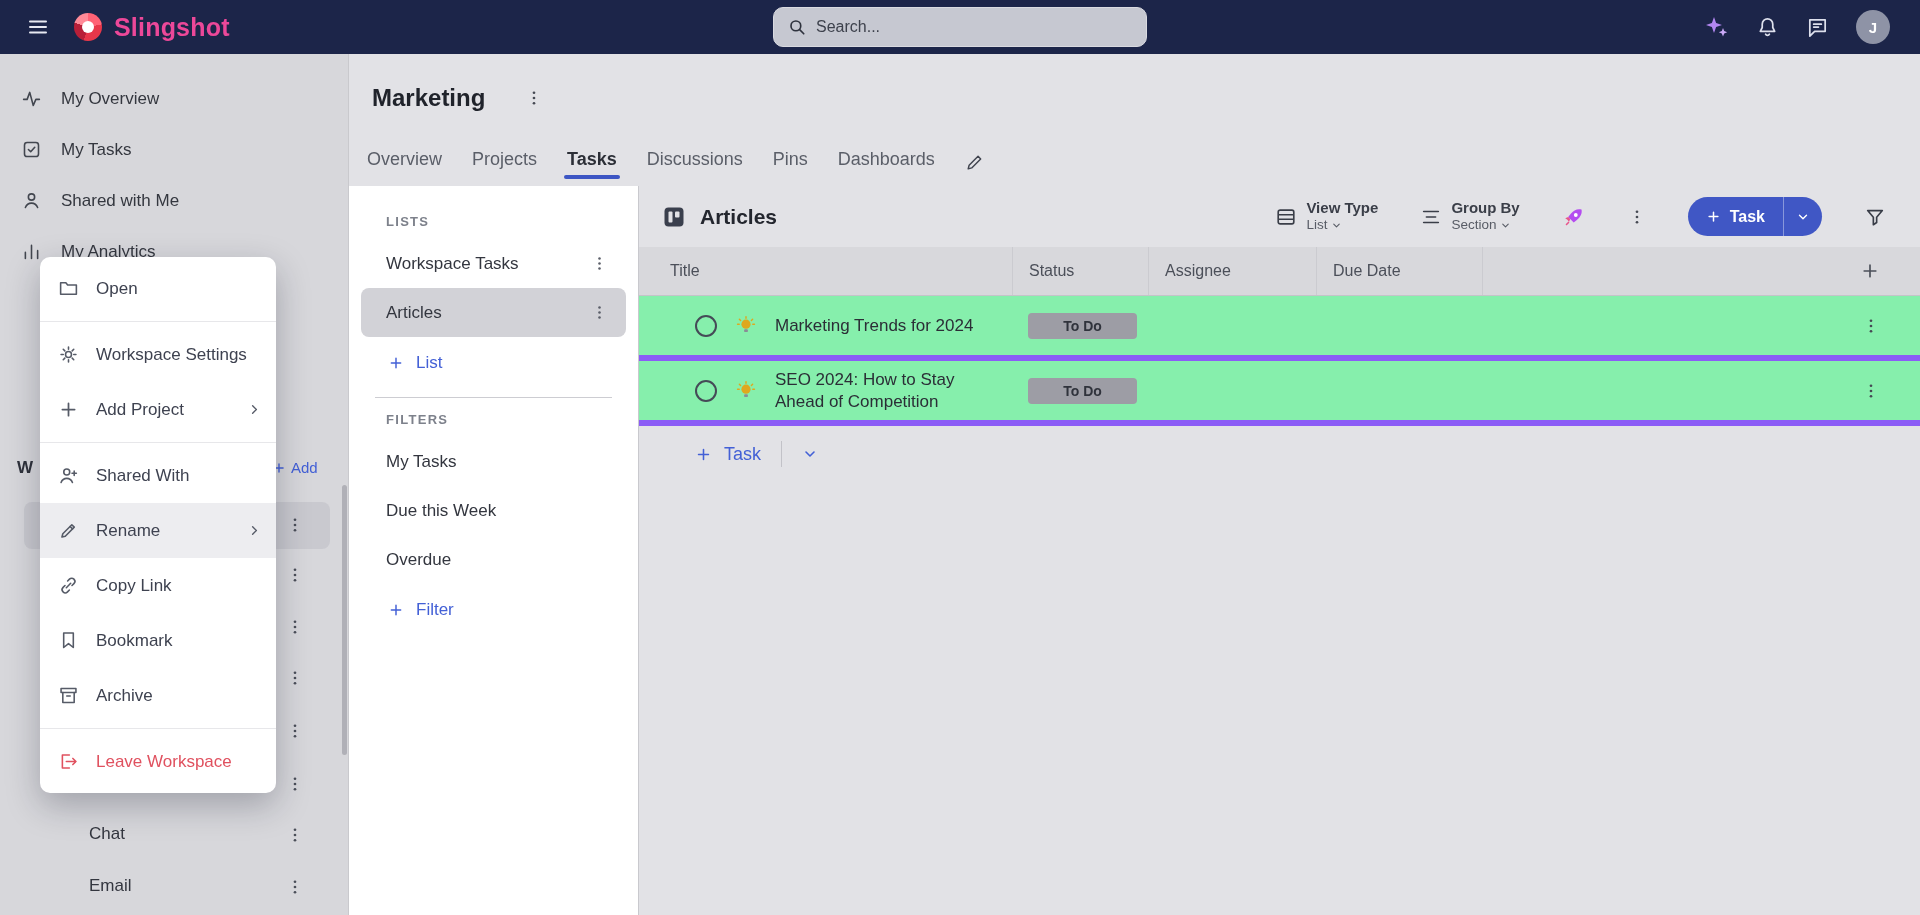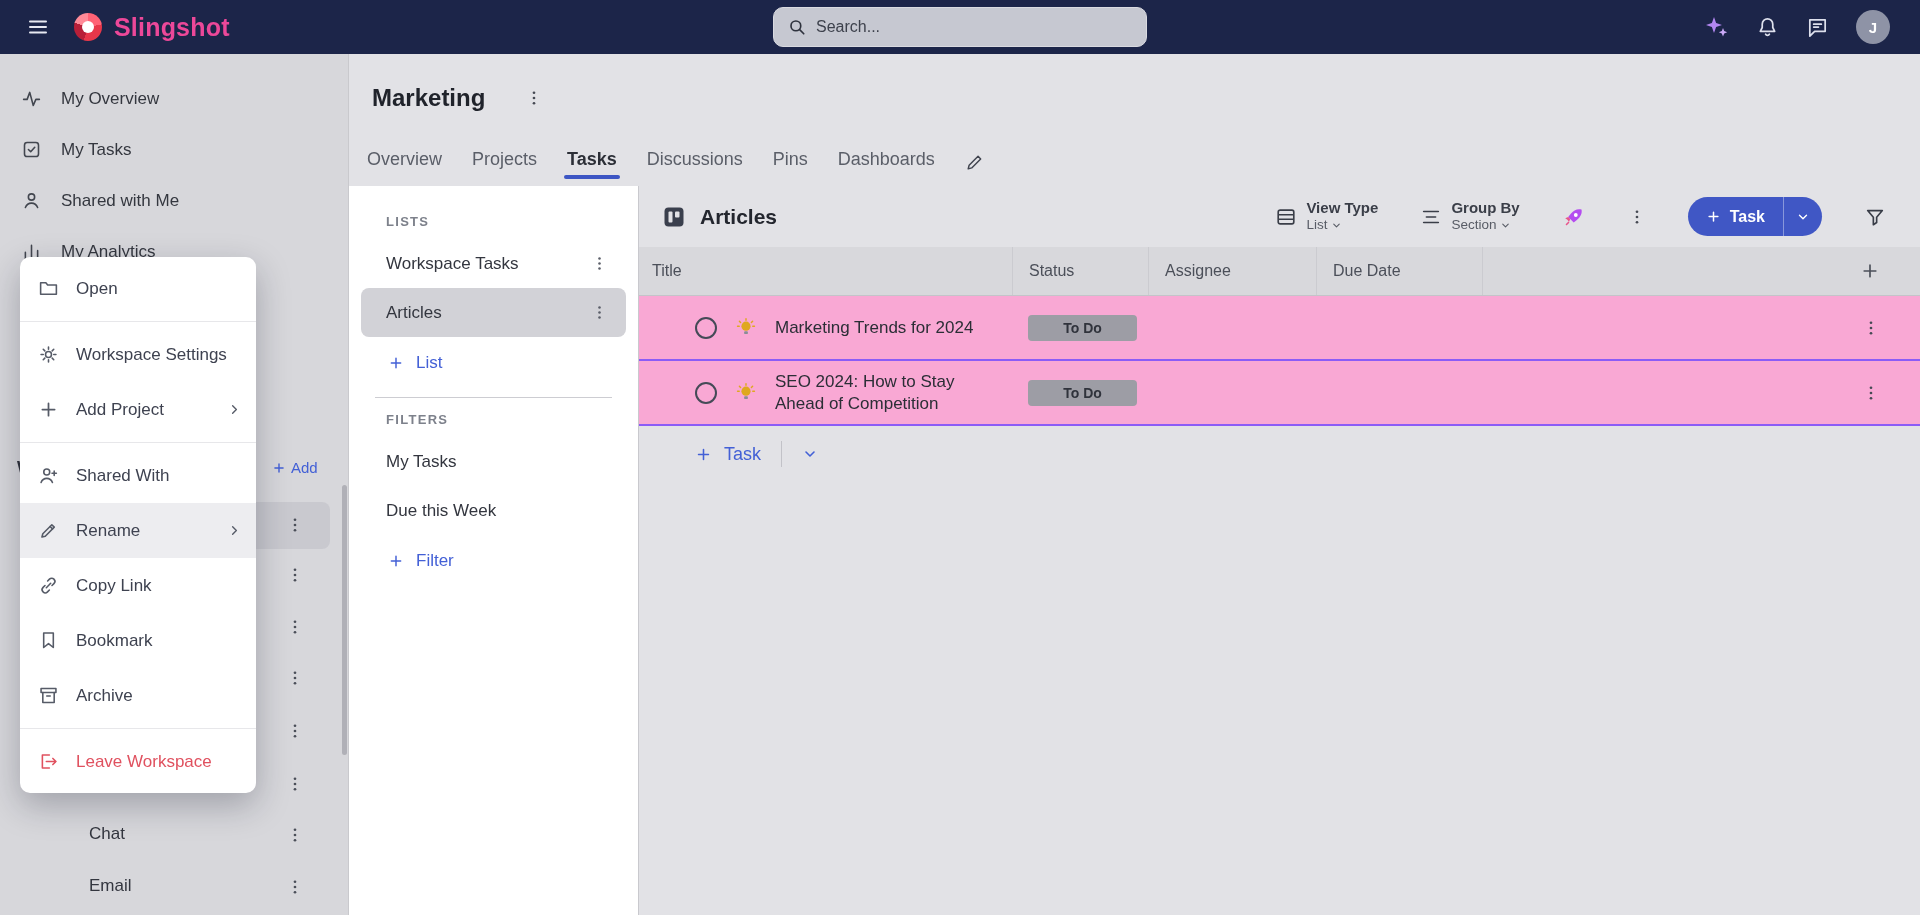--- a/index.html
+++ b/index.html
@@ -63,36 +63,36 @@
   .ctl-bottom{font-size:13.5px;color:#585c66;display:flex;align-items:center;gap:4px}
   .hdr-gap{width:14px}
   .task-btn{height:39px;border-radius:20px;background:#4057c5;color:#fff;display:flex;align-items:center;overflow:hidden}
   .task-btn .btn-main{display:flex;align-items:center;gap:9px;padding:0 18px 0 18px;font-size:16px;font-weight:bold;height:100%}
   .task-btn .btn-div{width:1px;height:100%;background:rgba(255,255,255,.38)}
   .task-btn .btn-caret{width:38px;height:100%;display:flex;align-items:center;justify-content:center}
   .funnel{color:#383c47}
 
   .table-header{height:49px;background:#d8d8dc;border-bottom:1px solid #c4c4c9;display:grid;grid-template-columns:373px 136px 168px 166px 1fr;align-items:stretch;font-size:16px;color:#4b4f59}
   .th{display:flex;align-items:center;padding-left:16px}
-  .th:first-child{padding-left:13px}
+  .th:first-child{padding-left:31px}
   .th + .th{border-left:1px solid #cbcbd0}
   .th-actions{display:flex;align-items:center;justify-content:flex-end;padding-right:40px}
 
-  .task-row{background:#f9a8d4;border-bottom:2px solid #8b5cf6;display:grid;grid-template-columns:373px 136px 168px 166px 1fr;align-items:center;min-height:65px}
+  .task-row{background:#86efac;border-bottom:6px solid #8b5cf6;display:grid;grid-template-columns:373px 136px 168px 166px 1fr;align-items:center;min-height:65px}
   .cell-title{display:flex;align-items:center;gap:18px;padding:8px 0 8px 56px}
   .row-check{width:22px;height:22px;border-radius:50%;border:2px solid #454a57;background:transparent;flex:0 0 auto}
   .row-title{font-size:17px;color:#2b2e36;max-width:205px;line-height:1.25}
   .badge{margin-left:16px;width:109px;padding:5px 0;text-align:center;border-radius:4px;background:#9d9da5;color:#30333c;font-size:14px;font-weight:bold}
   .cell-actions{display:flex;justify-content:flex-end;padding-right:40px;color:#4b4f59}
   .add-task-row{display:flex;align-items:center;height:56px;padding-left:56px;color:#4360d6}
   .add-task-row .label{font-size:18px;margin-left:12px}
   .add-task-row .vdiv{width:1px;height:26px;background:#c2c2c8;margin:0 20px}
 
   
-  .context-menu{position:absolute;left:20px;top:257px;width:236px;background:#fff;border-radius:10px;box-shadow:0 12px 34px rgba(18,20,38,.28);z-index:60;padding:4px 0}
+  .context-menu{position:absolute;left:40px;top:257px;width:236px;background:#fff;border-radius:10px;box-shadow:0 12px 34px rgba(18,20,38,.28);z-index:60;padding:4px 0}
   .menu-item{height:55px;display:flex;align-items:center;gap:17px;padding:0 14px 0 18px;font-size:17px;color:#3e4250;width:100%}
   .menu-item svg{color:#565b67;flex:0 0 auto}
   .menu-item.highlighted{background:#ededf0}
   .menu-item .chev{margin-left:auto;color:#565b67}
   .menu-item.danger{color:#e0515f}
   .menu-item.danger svg{color:#e0515f}
   .menu-divider{height:1px;background:#e7e7ea;margin:5px 0}
 </style>
 </head>
 <body>
@@ -301,20 +301,23 @@
             </svg>
           <span>List</span>
         </button>
         <div class="lists-divider"></div>
         <div class="panel-label">FILTERS</div>
         <button class="list-item">
           <span>My Tasks</span>
         </button>
         <button class="list-item">
           <span>Due this Week</span>
+        </button>
+        <button class="list-item">
+          <span>Overdue</span>
         </button>
         <button class="add-link">
           <svg width="16" height="16" viewBox="0 0 24 24" fill="none" stroke="currentColor" stroke-width="2.2" stroke-linecap="round">
               <path d="M12 5v14M5 12h14"></path>
             </svg>
           <span>Filter</span>
         </button>
       </section>
 
       <section class="tasks-panel">

